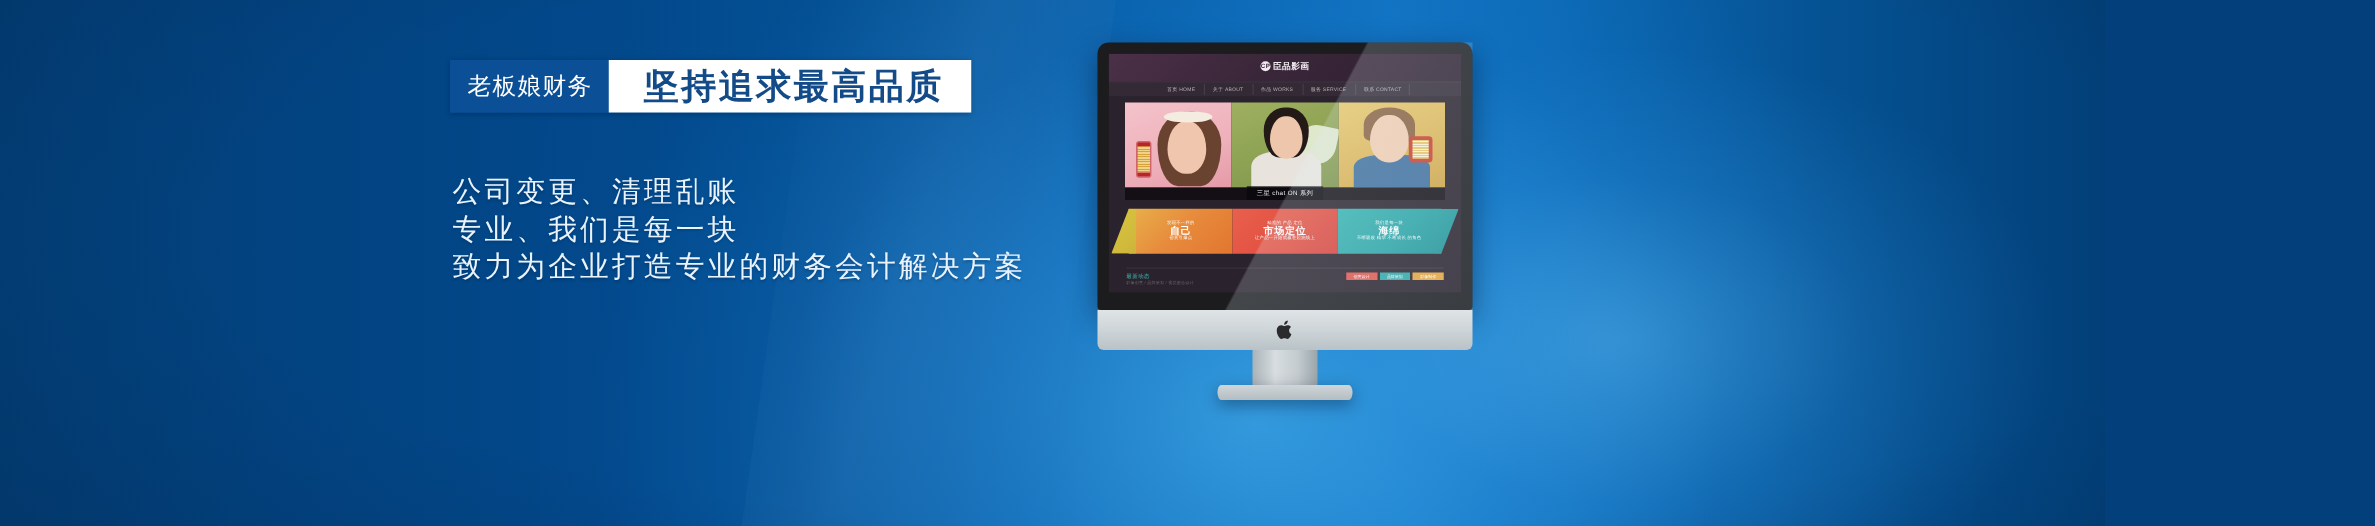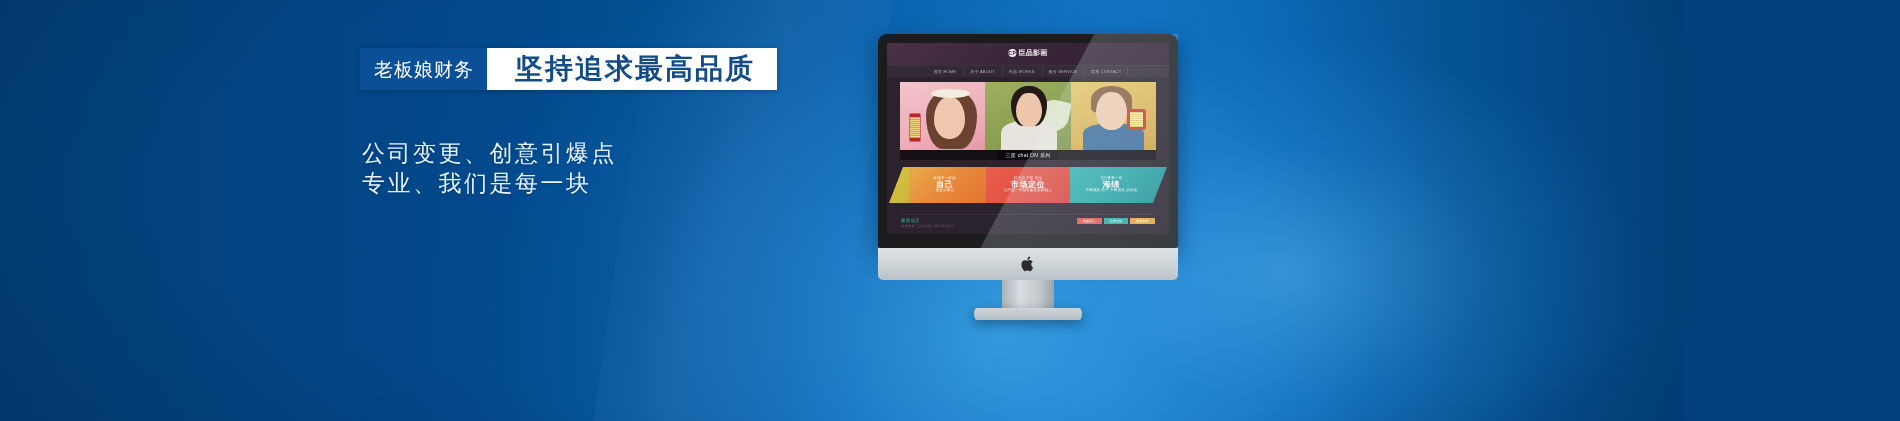--- a/index.html
+++ b/index.html
@@ -389,22 +389,23 @@
   <div class="bg-glow2"></div>
   <div class="bg-shaft"></div>
   <div class="bg-vignette"></div>
 
   <div class="headline">
     <div class="headline-brand">老板娘财务</div>
     <div class="headline-slogan">坚持追求最高品质</div>
   </div>
 
   <div class="copy">
-    <div class="copy-line">公司变更、创意引爆点</div>
+    <div class="copy-line">公司变更、清理乱账</div>
     <div class="copy-line">专业、我们是每一块</div>
+    <div class="copy-line">致力为企业打造专业的财务会计解决方案</div>
   </div>
 
   <div class="imac">
     <div class="imac-body">
       <div class="imac-screen">
 
         <div class="site">
 
           <div class="site-hero">
             <div class="site-logo">

